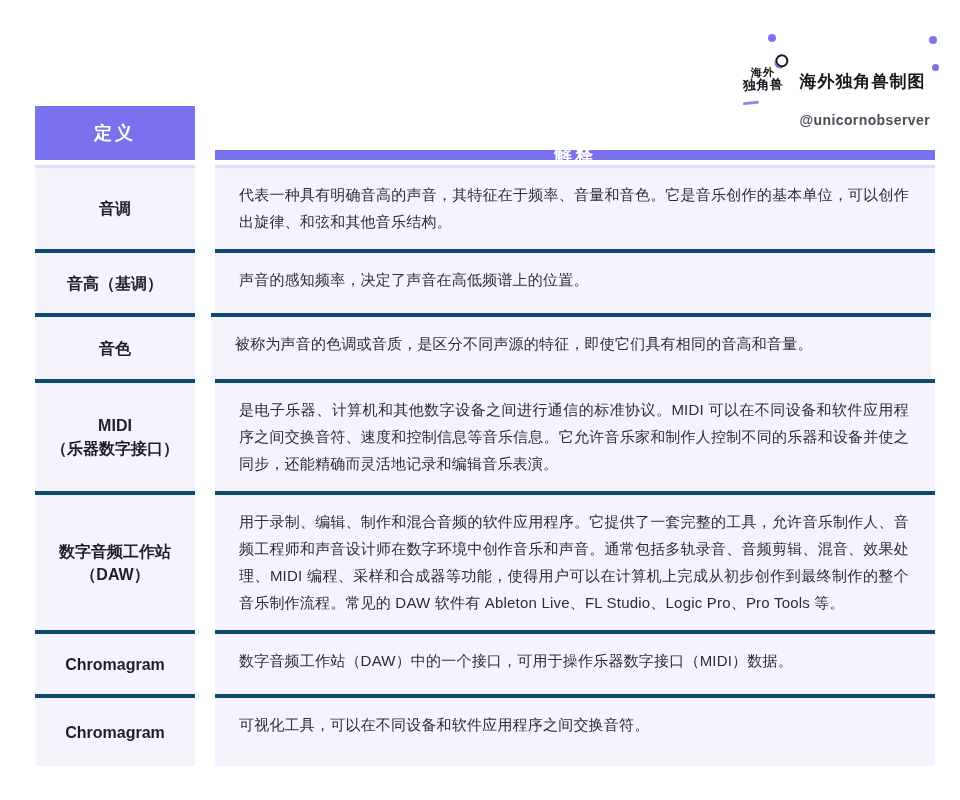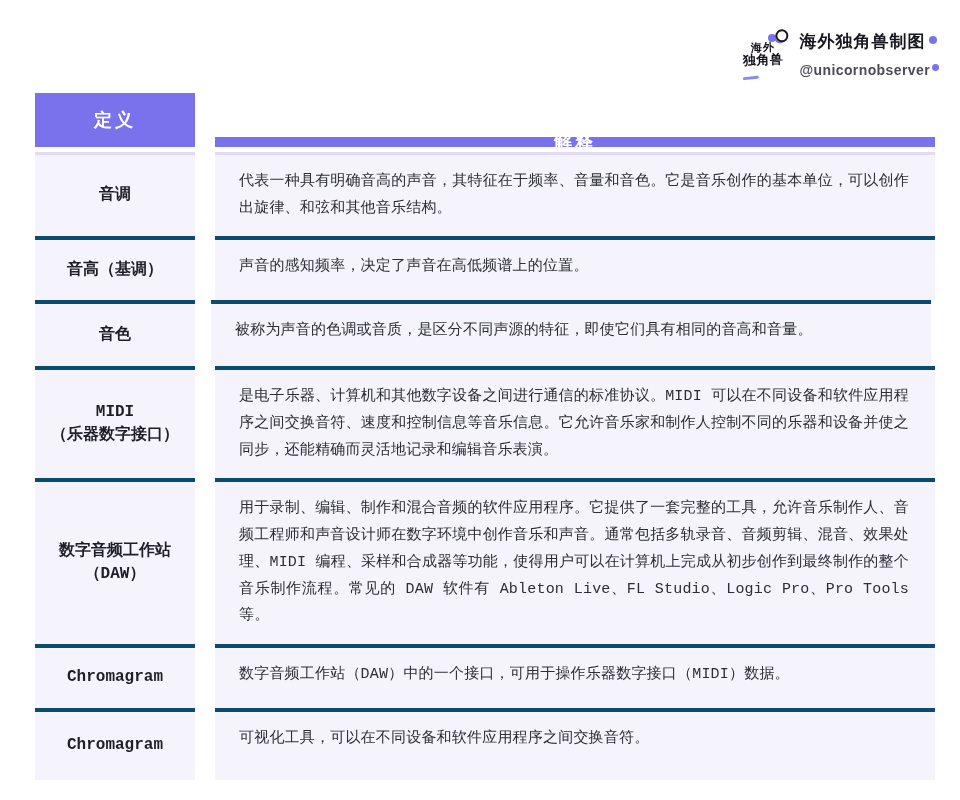--- a/index.html
+++ b/index.html
@@ -23,30 +23,30 @@
   .stamp-line2 { font-size:13px; font-weight:900; color:#14141c; letter-spacing:0.5px; }
   .stamp-lens {
     position:absolute; top:-3px; right:-2px; width:9px; height:9px;
     border:2.5px solid #1a1a24; border-radius:50%;
     box-shadow:-2px 2px 0 -1px #7b74e8;
   }
   .stamp-mark {
     position:absolute; bottom:-4px; left:3px; width:16px; height:3px;
     background:#7b74e8; border-radius:2px; transform:rotate(-4deg); opacity:.85;
   }
-  .brand-text { display:flex; flex-direction:column; gap:9px; }
+  .brand-text { display:flex; flex-direction:column; gap:19px;margin-top:40px; }
   .brand-title { font-size:17px; font-weight:bold; color:#17171f; letter-spacing:1px; }
   .brand-handle { font-size:14px; font-weight:bold; color:#4c4c57; letter-spacing:0.4px;text-align:center; }
   .deco-dot { position:absolute; border-radius:50%; background:#7b74e8; }
   .dot-a { left:768px; top:34px; width:8px; height:8px; }
   .dot-b { left:929px; top:36px; width:8px; height:8px; }
   .dot-c { left:932px; top:64px; width:7px; height:7px; }
 
   
-  .table { position:absolute; left:35px; top:93px; width:900px;font-family:Liberation Mono, monospace; }
+  .table { position:absolute; left:35px; top:106px; width:900px; }
   .header-row { display:flex; gap:20px; height:54px; margin-bottom:5px; }
   .header-cell {
     background:#7a72ec; color:#ffffff; font-weight:bold; font-size:18px;
     display:flex; align-items:center; justify-content:center; letter-spacing:3px;
   }
   .hc-term { width:160px; }
   .hc-def  { width:720px;margin-top:44px; }
 
   .row { display:flex; gap:20px; }
   .cell { background:#f5f4fd; box-sizing:border-box; }

